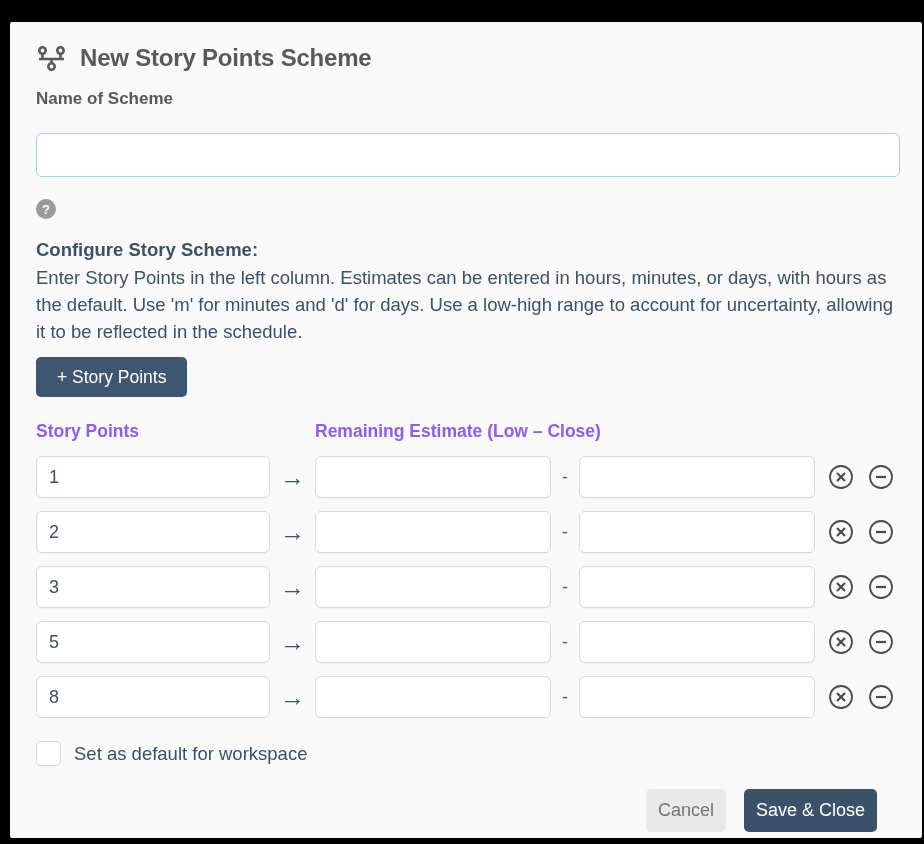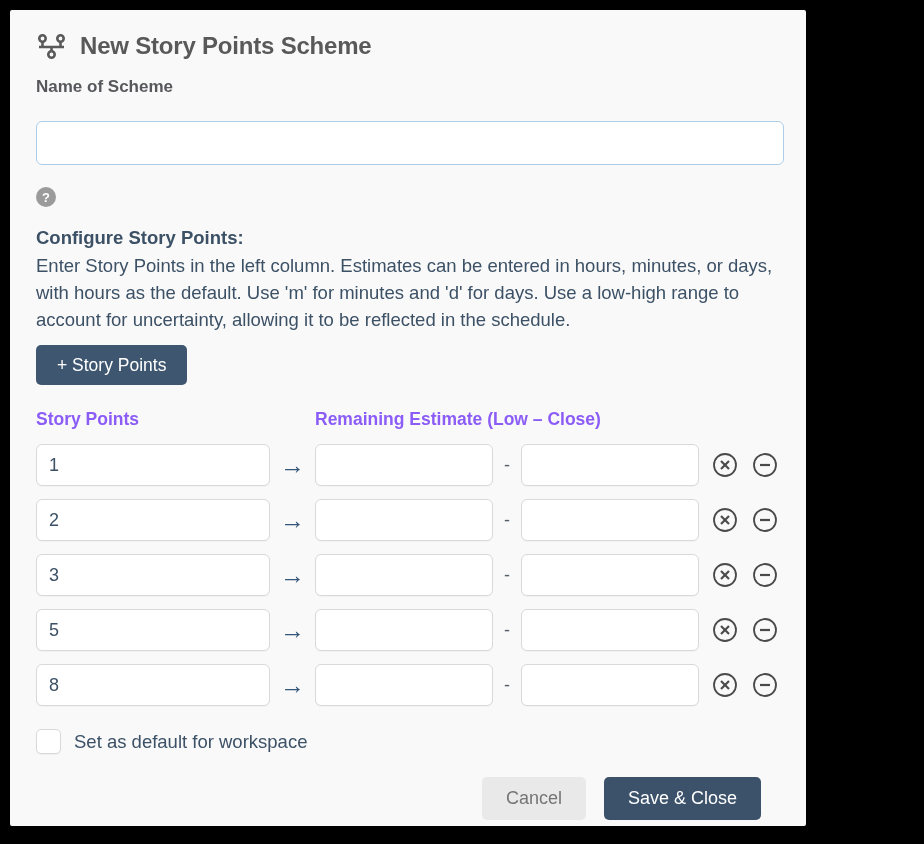--- a/index.html
+++ b/index.html
@@ -4,22 +4,22 @@
 <style>
   * { box-sizing: border-box; margin: 0; padding: 0; }
   html, body { width: 924px; height: 844px; }
   body {
     background: #000;
     font-family: "Liberation Sans", sans-serif;
     position: relative;
   }
   .dialog {
     position: absolute;
-    left: 10px; top: 10px;
-    width: 796px; height: 816px;
+    left: 10px; top: 22px;
+    width: 912px; height: 816px;
     background: #f9f9f9;
     border-radius: 2px;
     box-shadow: 0 0 6px rgba(0,0,0,.45);
     padding: 18px 22px 0 26px;
     overflow: hidden;
   }
   
   .title-row { display: flex; align-items: center; gap: 13px; height: 36px; margin-bottom: 13px; }
   .title-row h1 { font-size: 24px; font-weight: 700; color: #595959; letter-spacing: -.2px; }
   .scheme-icon { flex: 0 0 auto; }
@@ -95,21 +95,21 @@
     box-shadow: 0 1px 1px rgba(0,0,0,.04);
   }
   .checkbox-row label { font-size: 18.5px; color: #3c5166; cursor: pointer; }
 
   
   .footer { display: flex; justify-content: flex-end; gap: 18px; margin-top: 23px; padding-right: 23px; }
   .footer button {
     border: none; cursor: pointer; border-radius: 5px;
     height: 43px; font-size: 18px;
     font-family: "Liberation Sans", sans-serif;
-    padding: 0 24px;
+    padding: 0 12px;
   }
   .cancel-btn { background: #e9e9e9; color: #757575; }
   .save-btn { background: #3c526b; color: #fff; }
 </style>
 </head>
 <body>
 
 <div class="dialog">
 
   <div class="title-row">
@@ -125,21 +125,21 @@
     <h1>New Story Points Scheme</h1>
   </div>
 
   <div class="name-label">Name of Scheme</div>
   <input class="name-input" type="text" value="" style="">
 
   <div class="map-heading">
     <span class="help-icon">?</span>
   </div>
 
-  <div class="configure-heading">Configure Story Points:</div>
+  <div class="configure-heading">Configure Story Scheme:</div>
   <p class="configure-body">Enter Story Points in the left column. Estimates can be entered in hours, minutes, or days, with hours as the default. Use 'm' for minutes and 'd' for days. Use a low-high range to account for uncertainty, allowing it to be reflected in the schedule.</p>
 
   <button class="add-btn">+ Story Points</button>
 
   <div class="col-headers">
     <span class="h1c">Story Points</span>
     <span>Remaining Estimate (Low – Close)</span>
   </div>
 
   

